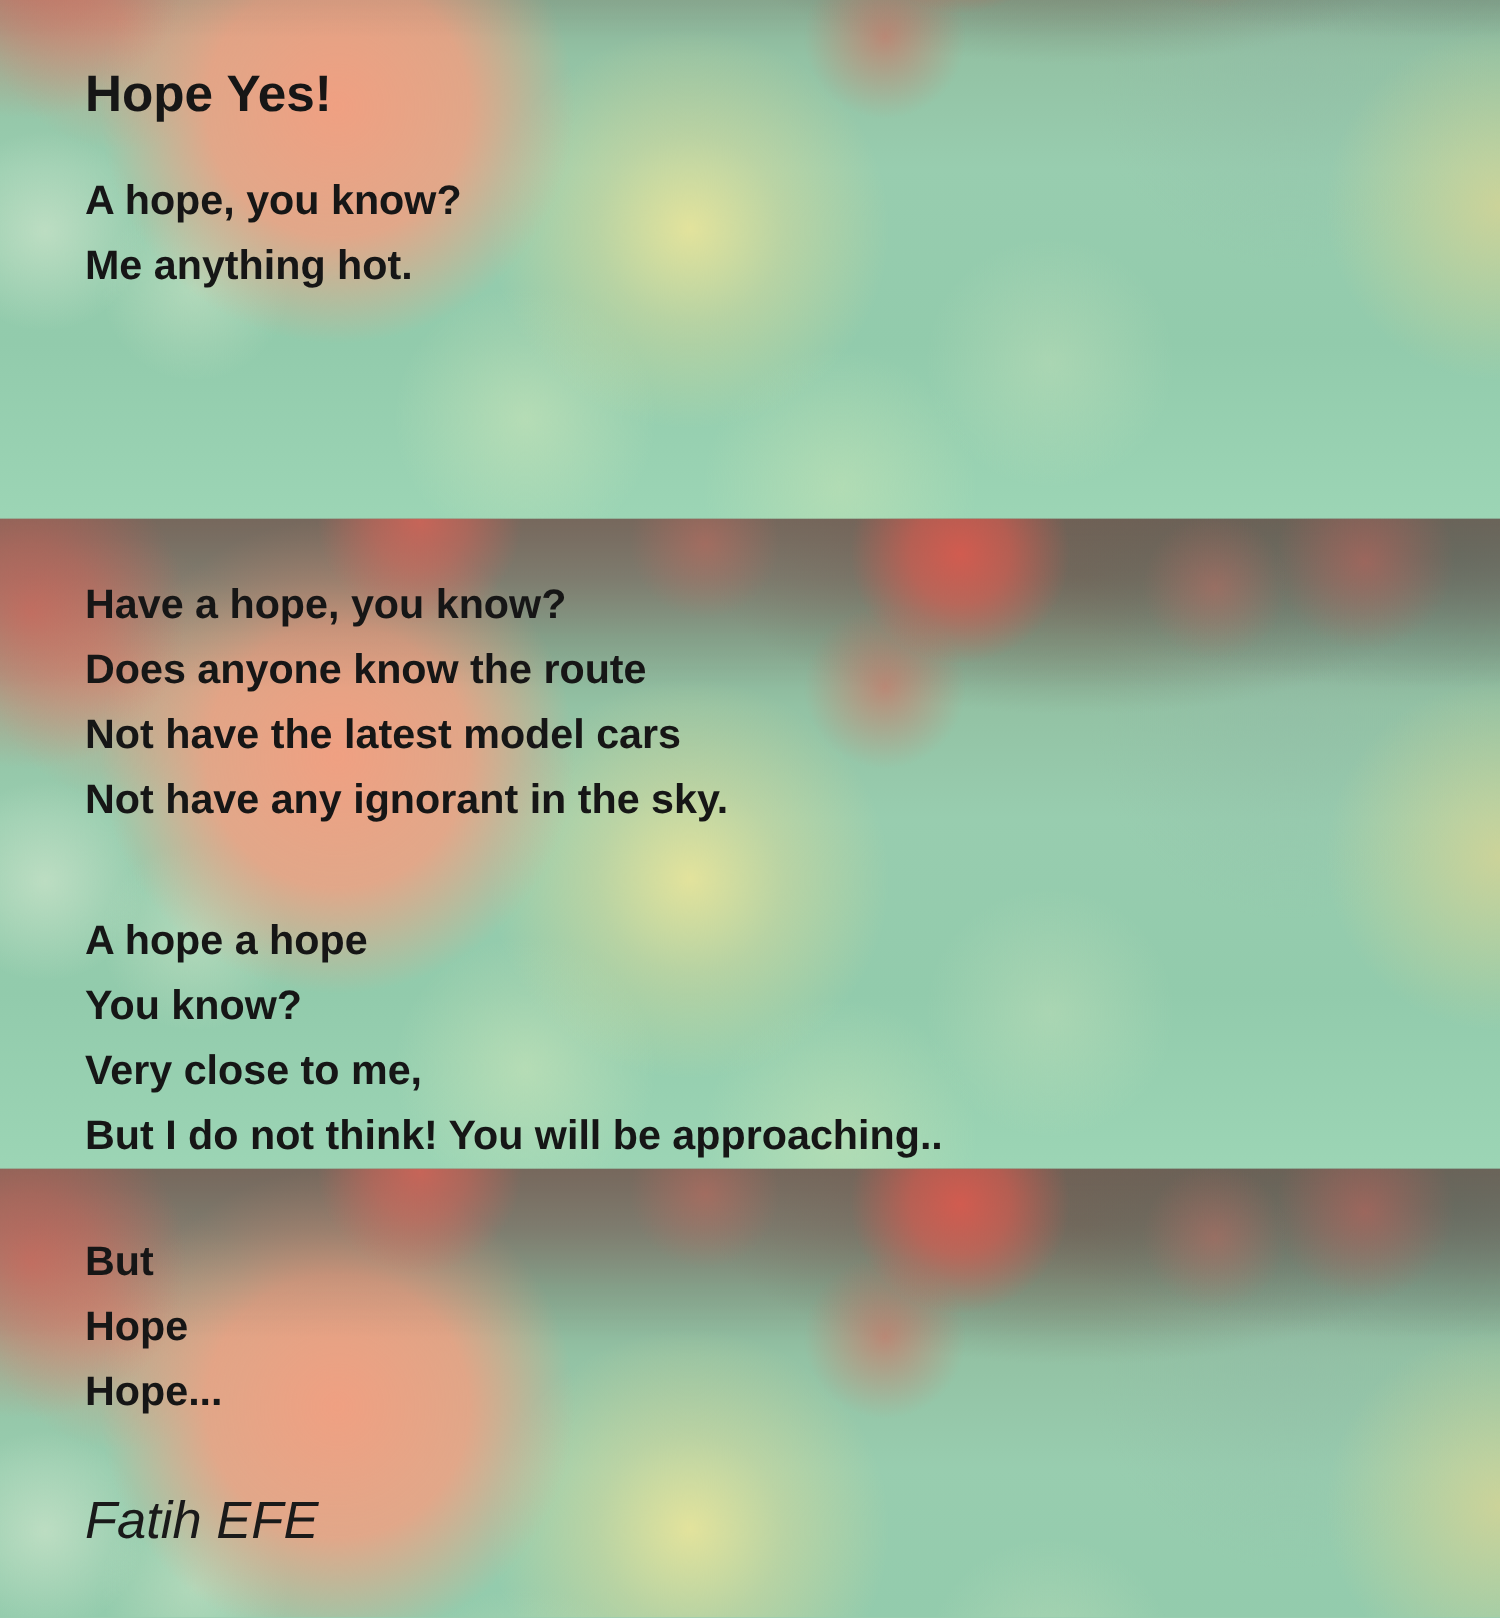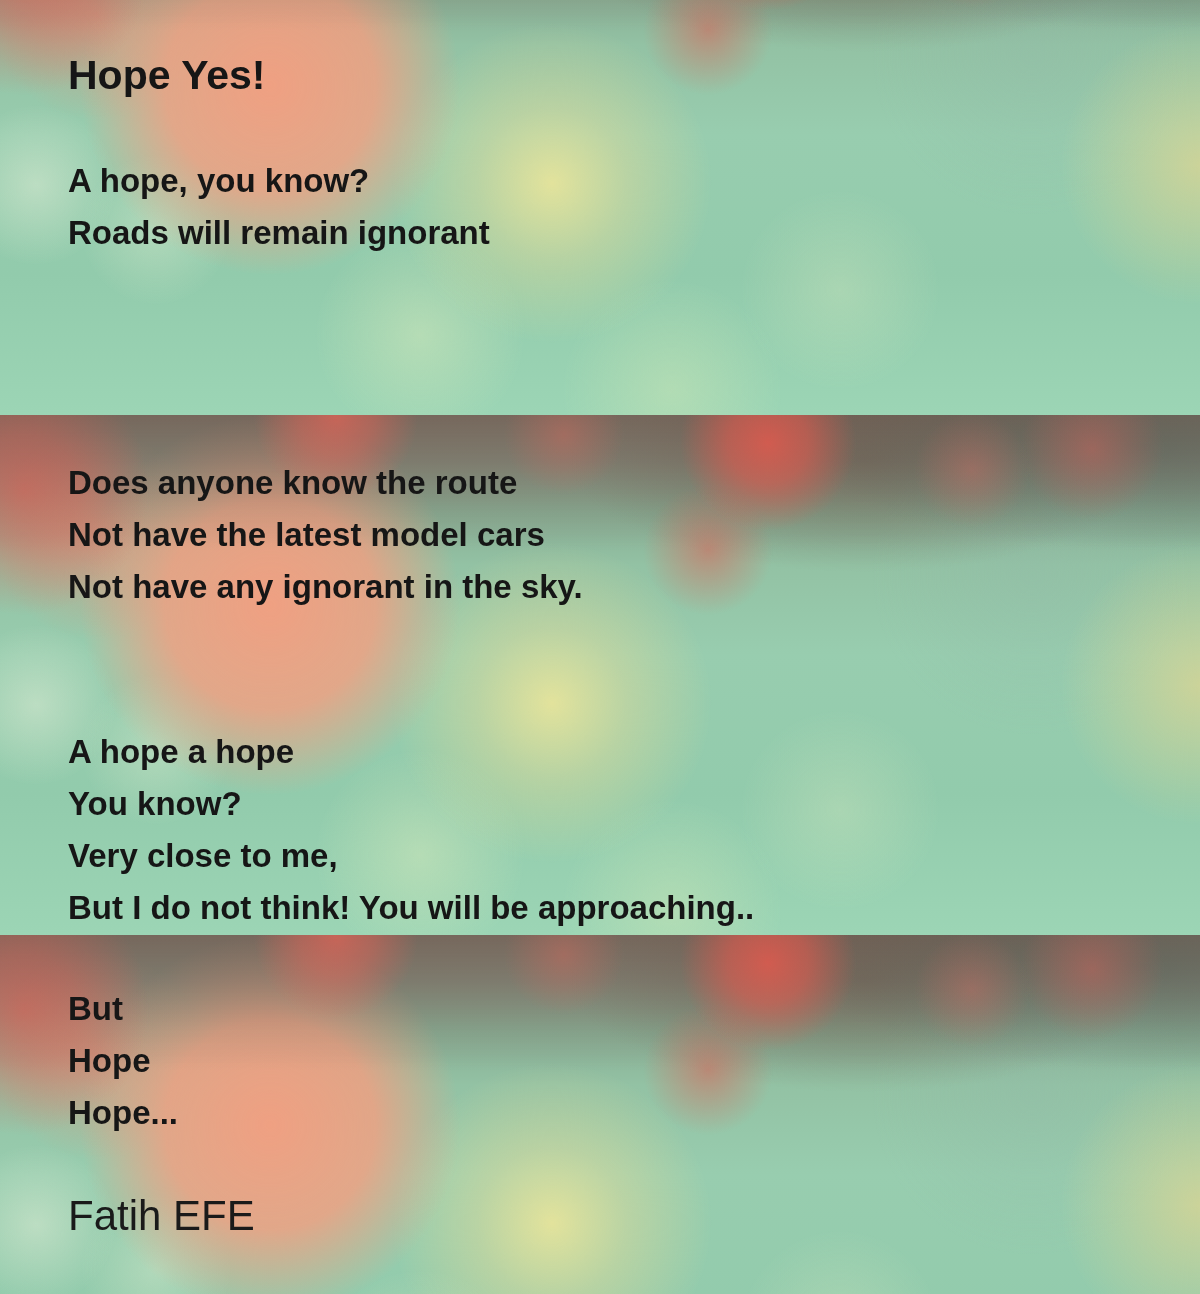--- a/index.html
+++ b/index.html
@@ -56,43 +56,44 @@
     background-position:0 -105px;
   }
 
   .title{
     position:absolute;left:68px;top:51px;z-index:2;margin:0;
     font-size:41px;line-height:48px;font-weight:bold;color:var(--text);
   }
   .stanza{position:absolute;left:68px;z-index:2;color:var(--text);font-weight:bold;
     font-size:33px;line-height:52px;}
   .stanza .line{white-space:pre;}
-  .s1{top:155px;}
+  .s1{top:134px;}
   .s2{top:457px;}
   .s3{top:726px;}
   .s4{top:983px;}
   .signature{
     position:absolute;left:68px;top:1191px;z-index:2;
-    font-size:42px;line-height:50px;font-weight:normal;color:#1a1a1a;
+    font-size:42px;line-height:50px;font-style:italic;font-weight:normal;color:#1a1a1a;
   }
 </style>
 </head>
 <body>
 
 <div class="poster">
   <div class="bg"></div>
 
   <h1 class="title">Hope Yes!</h1>
 
   <div class="stanza s1">
       <div class="line">A hope, you know?</div>
-      <div class="line">Roads will remain ignorant</div>
+      <div class="line">Me anything hot.</div>
     </div>
 
   <div class="stanza s2">
+      <div class="line">Have a hope, you know?</div>
       <div class="line">Does anyone know the route</div>
       <div class="line">Not have the latest model cars</div>
       <div class="line">Not have any ignorant in the sky.</div>
     </div>
 
   <div class="stanza s4">
       <div class="line">But</div>
       <div class="line">Hope</div>
       <div class="line">Hope...</div>
     </div>

